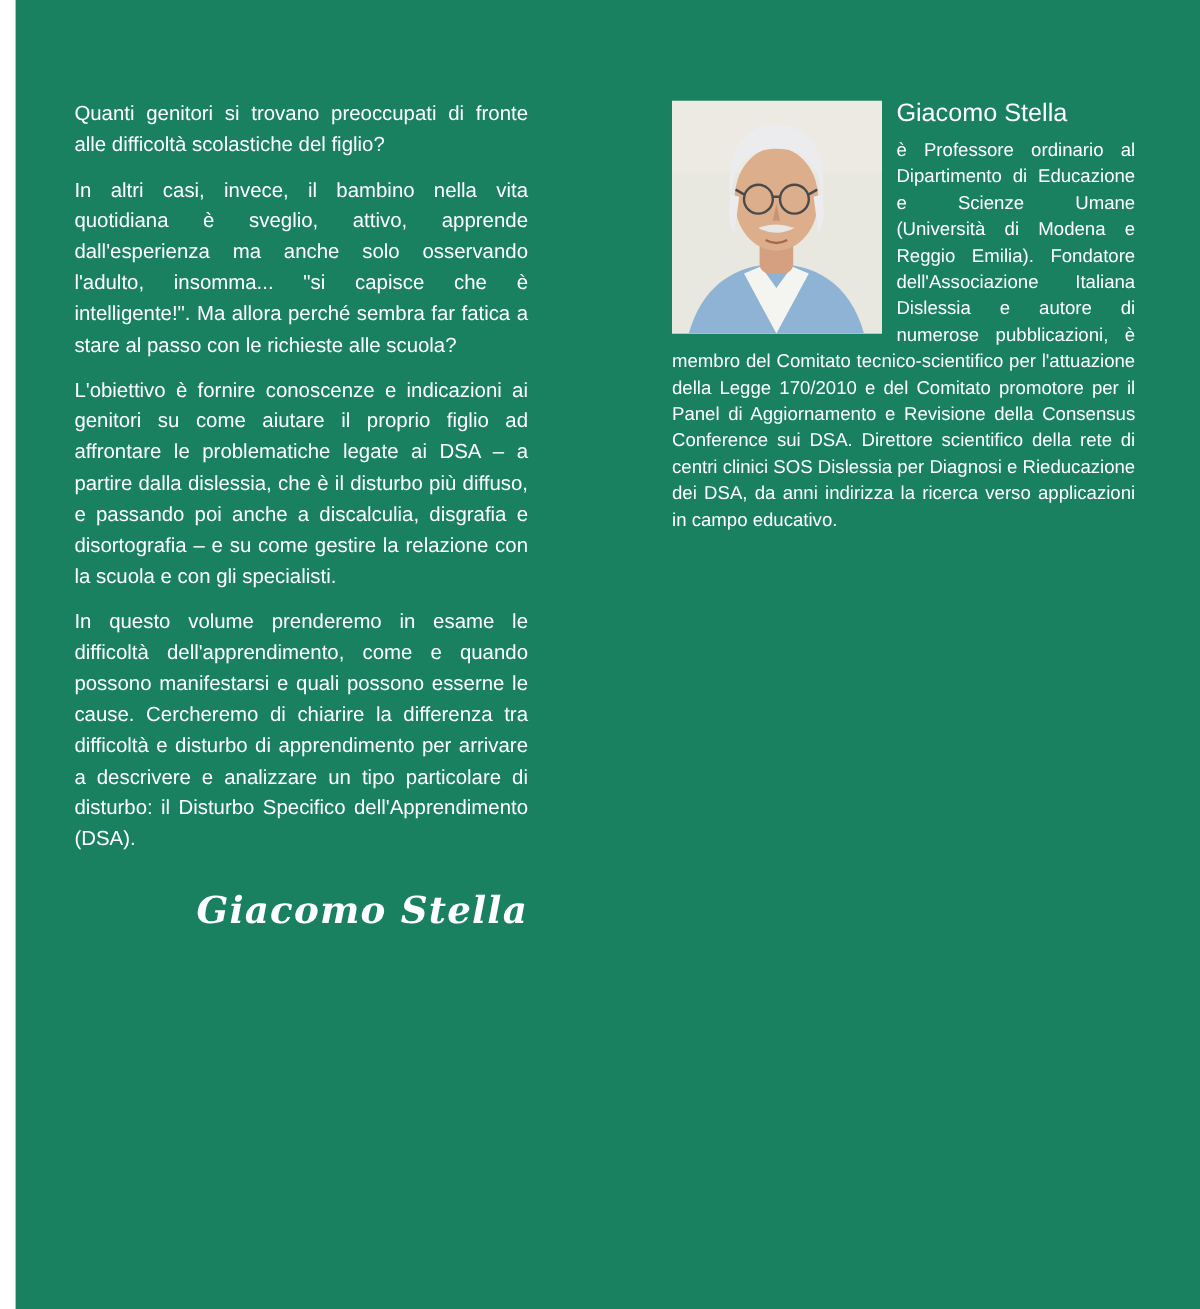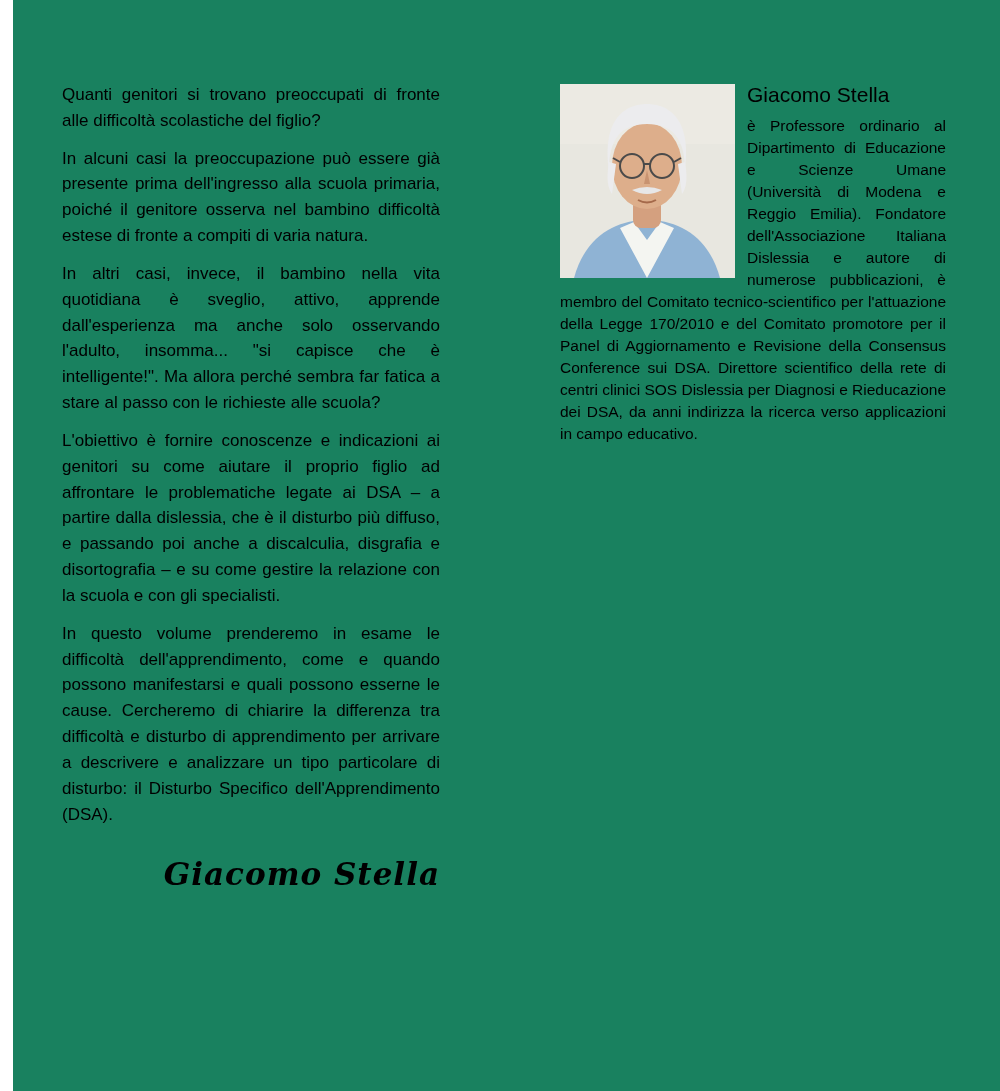--- a/index.html
+++ b/index.html
@@ -2,21 +2,21 @@
 <html lang="it"><head>
 <meta charset="utf-8">
 <style>
   html, body { margin: 0; padding: 0; background: #ffffff; }
   .page {
     position: relative;
     width: 1000px;
     height: 1091px;
     background: #19815f;
     font-family: "Liberation Sans", sans-serif;
-    color: #000000;
+    color: #ffffff;
     overflow: hidden;
   }
   .spine {
     position: absolute;
     left: 0; top: 0;
     width: 13px; height: 100%;
     background: #ffffff;
   }
   .blurb {
     position: absolute;
@@ -65,21 +65,20 @@
 </style>
 </head>
 <body>
 
 <div class="page">
 
   <div class="spine"></div>
 
   <div class="blurb">
     <p>Quanti genitori si trovano preoccupati di fronte alle difficoltà scolastiche del figlio?</p>
-    <p>In alcuni casi la preoccupazione può essere già presente prima dell'ingresso alla scuola primaria, poiché il genitore osserva nel bambino difficoltà estese di fronte a compiti di varia natura.</p>
     <p>In altri casi, invece, il bambino nella vita quotidiana è sveglio, attivo, apprende dall'esperienza ma anche solo osservando l'adulto, insomma... "si capisce che è intelligente!". Ma allora perché sembra far fatica a stare al passo con le richieste alle scuola?</p>
     <p>L'obiettivo è fornire conoscenze e indicazioni ai genitori su come aiutare il proprio figlio ad affrontare le problematiche legate ai DSA – a partire dalla dislessia, che è il disturbo più diffuso, e passando poi anche a discalculia, disgrafia e disortografia – e su come gestire la relazione con la scuola e con gli specialisti.</p>
     <p>In questo volume prenderemo in esame le difficoltà dell'apprendimento, come e quando possono manifestarsi e quali possono esserne le cause. Cercheremo di chiarire la differenza tra difficoltà e disturbo di apprendimento per arrivare a descrivere e analizzare un tipo particolare di disturbo: il Disturbo Specifico dell'Apprendimento (DSA).</p>
     <div class="signature">Giacomo Stella</div>
   </div>
 
   <div class="author">
     <svg class="photo" width="175" height="194" viewBox="0 0 175 194" xmlns="http://www.w3.org/2000/svg" role="img">
       <rect width="175" height="194" fill="#e8e7e0"></rect>
       <rect x="0" y="0" width="175" height="60" fill="#eceae3"></rect>

